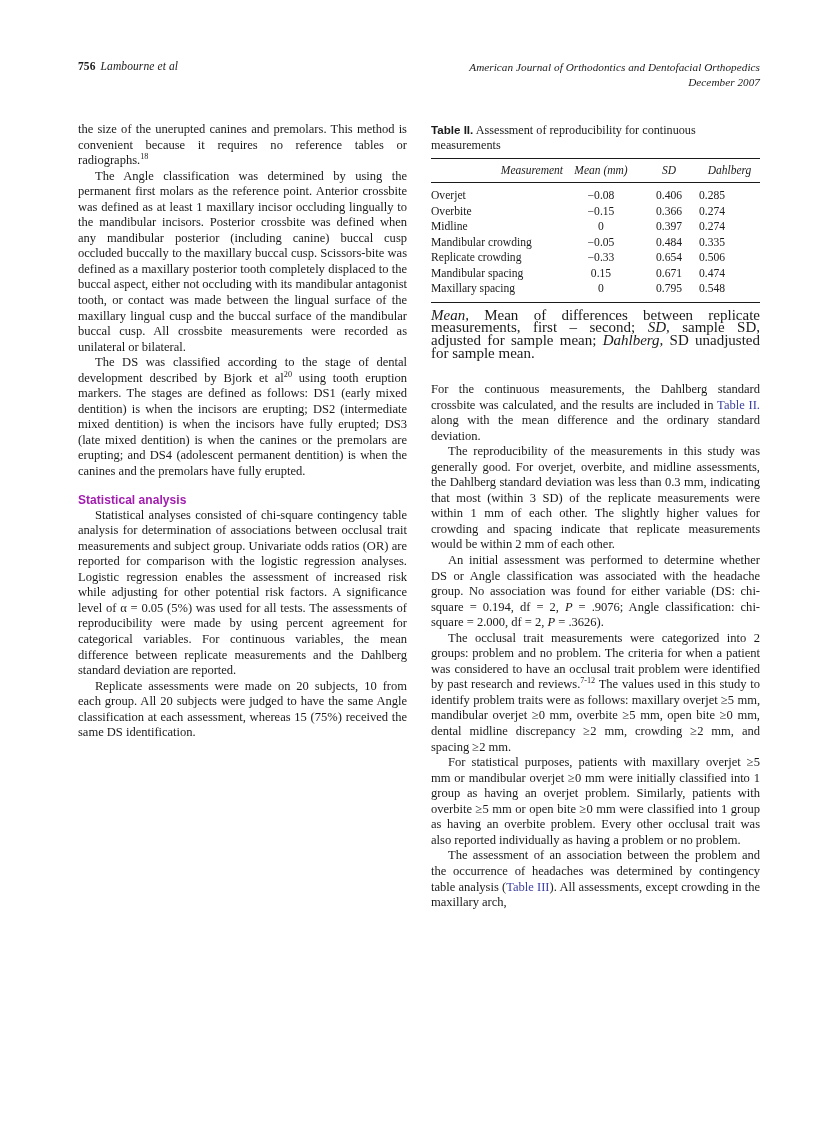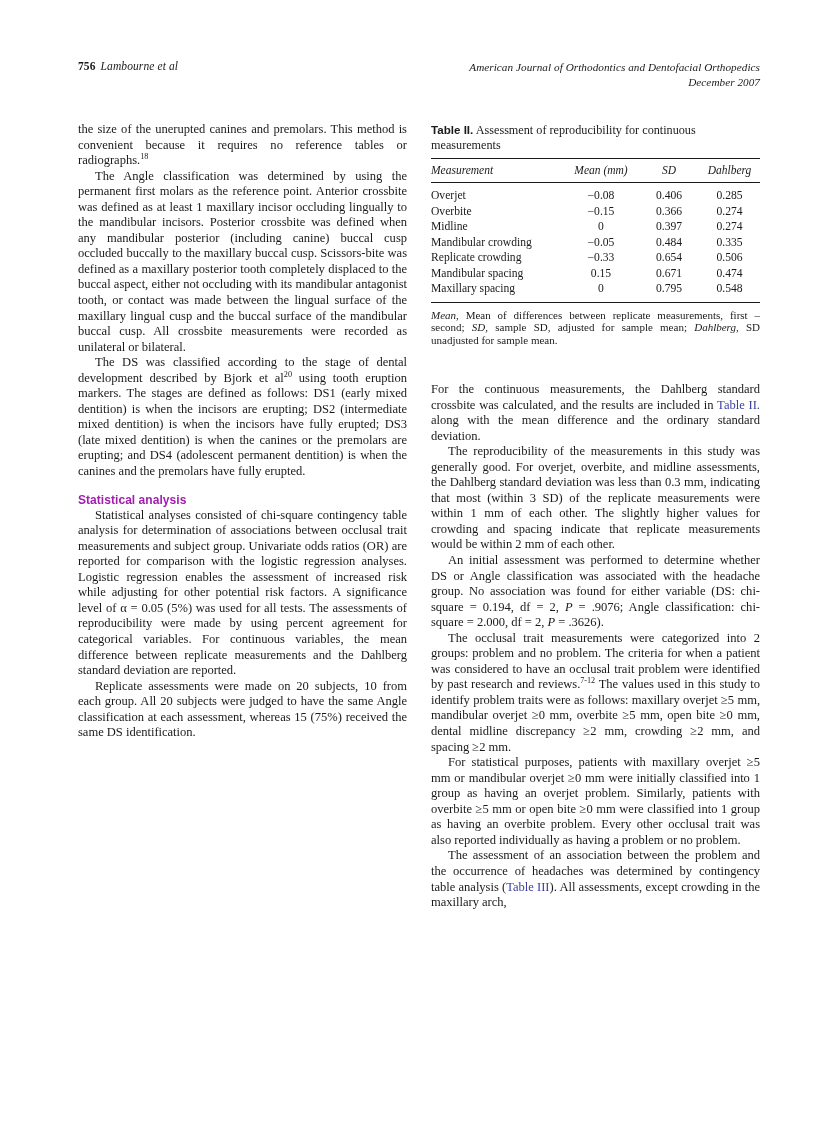--- a/index.html
+++ b/index.html
@@ -136,37 +136,37 @@
     padding: 1.05px 0;
     font-size: 11.6px;
     line-height: 13.4px;
   }
   table.data tbody tr:first-child td { padding-top: 6px; }
   table.data tbody tr:last-child td  { padding-bottom: 6px; }
 
   .c-meas { text-align: left;   width: 132px; }
   .c-mean { text-align: center; width: 76px; }
   .c-sd   { text-align: center; width: 60px; }
-  .c-dahl { text-align: center; width: 61px; }
-
-  thead th.c-meas { text-align: left; }
+  .c-dahl { width: 61px; }
+
+  thead th.c-meas { text-align: right; }
   thead th.c-mean { text-align: center; }
   thead th.c-sd   { text-align: center; }
   thead th.c-dahl { text-align: center; }
 
   .tbl-bottomrule {
     border-top: 1.3px solid #1a1a1a;
     margin-top: 0;
     height: 0;
     font-size: 0;
     line-height: 0;
   }
   .tbl-note {
     margin-top: 6px;
-    font-size: 11px;
+    font-size: 15px;
     line-height: 12.6px;
     text-align: justify;
   }
 </style>
 </head>
 <body>
 
 <div class="page">
 
   <div class="runhead">

